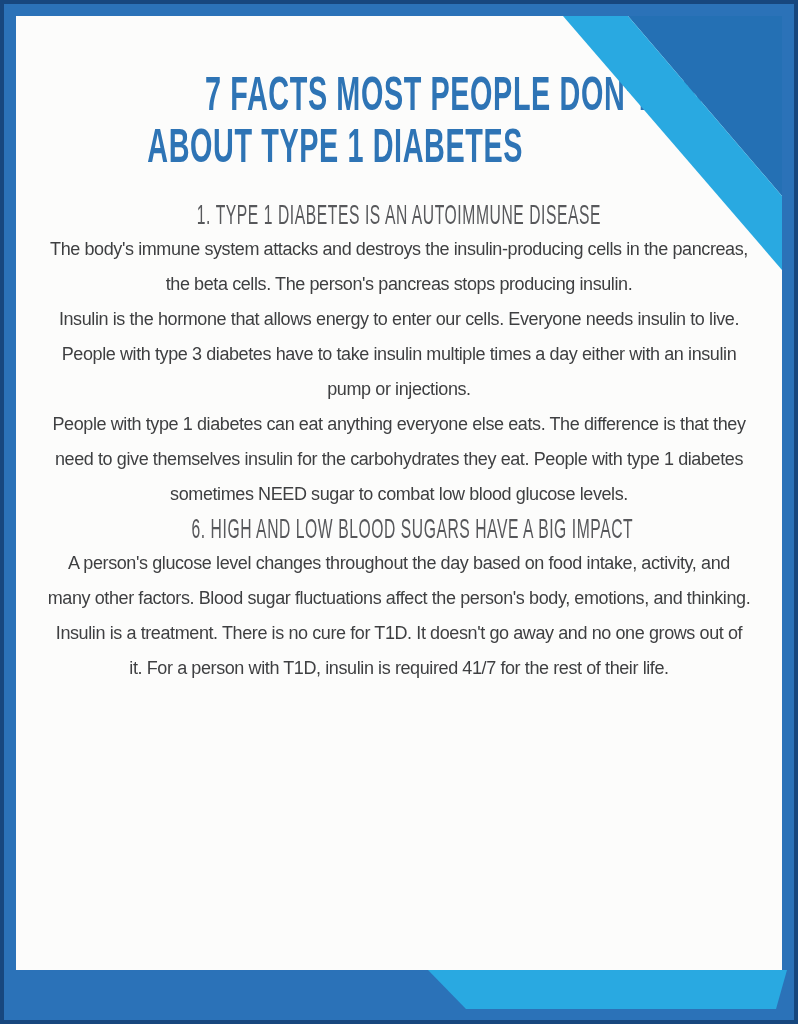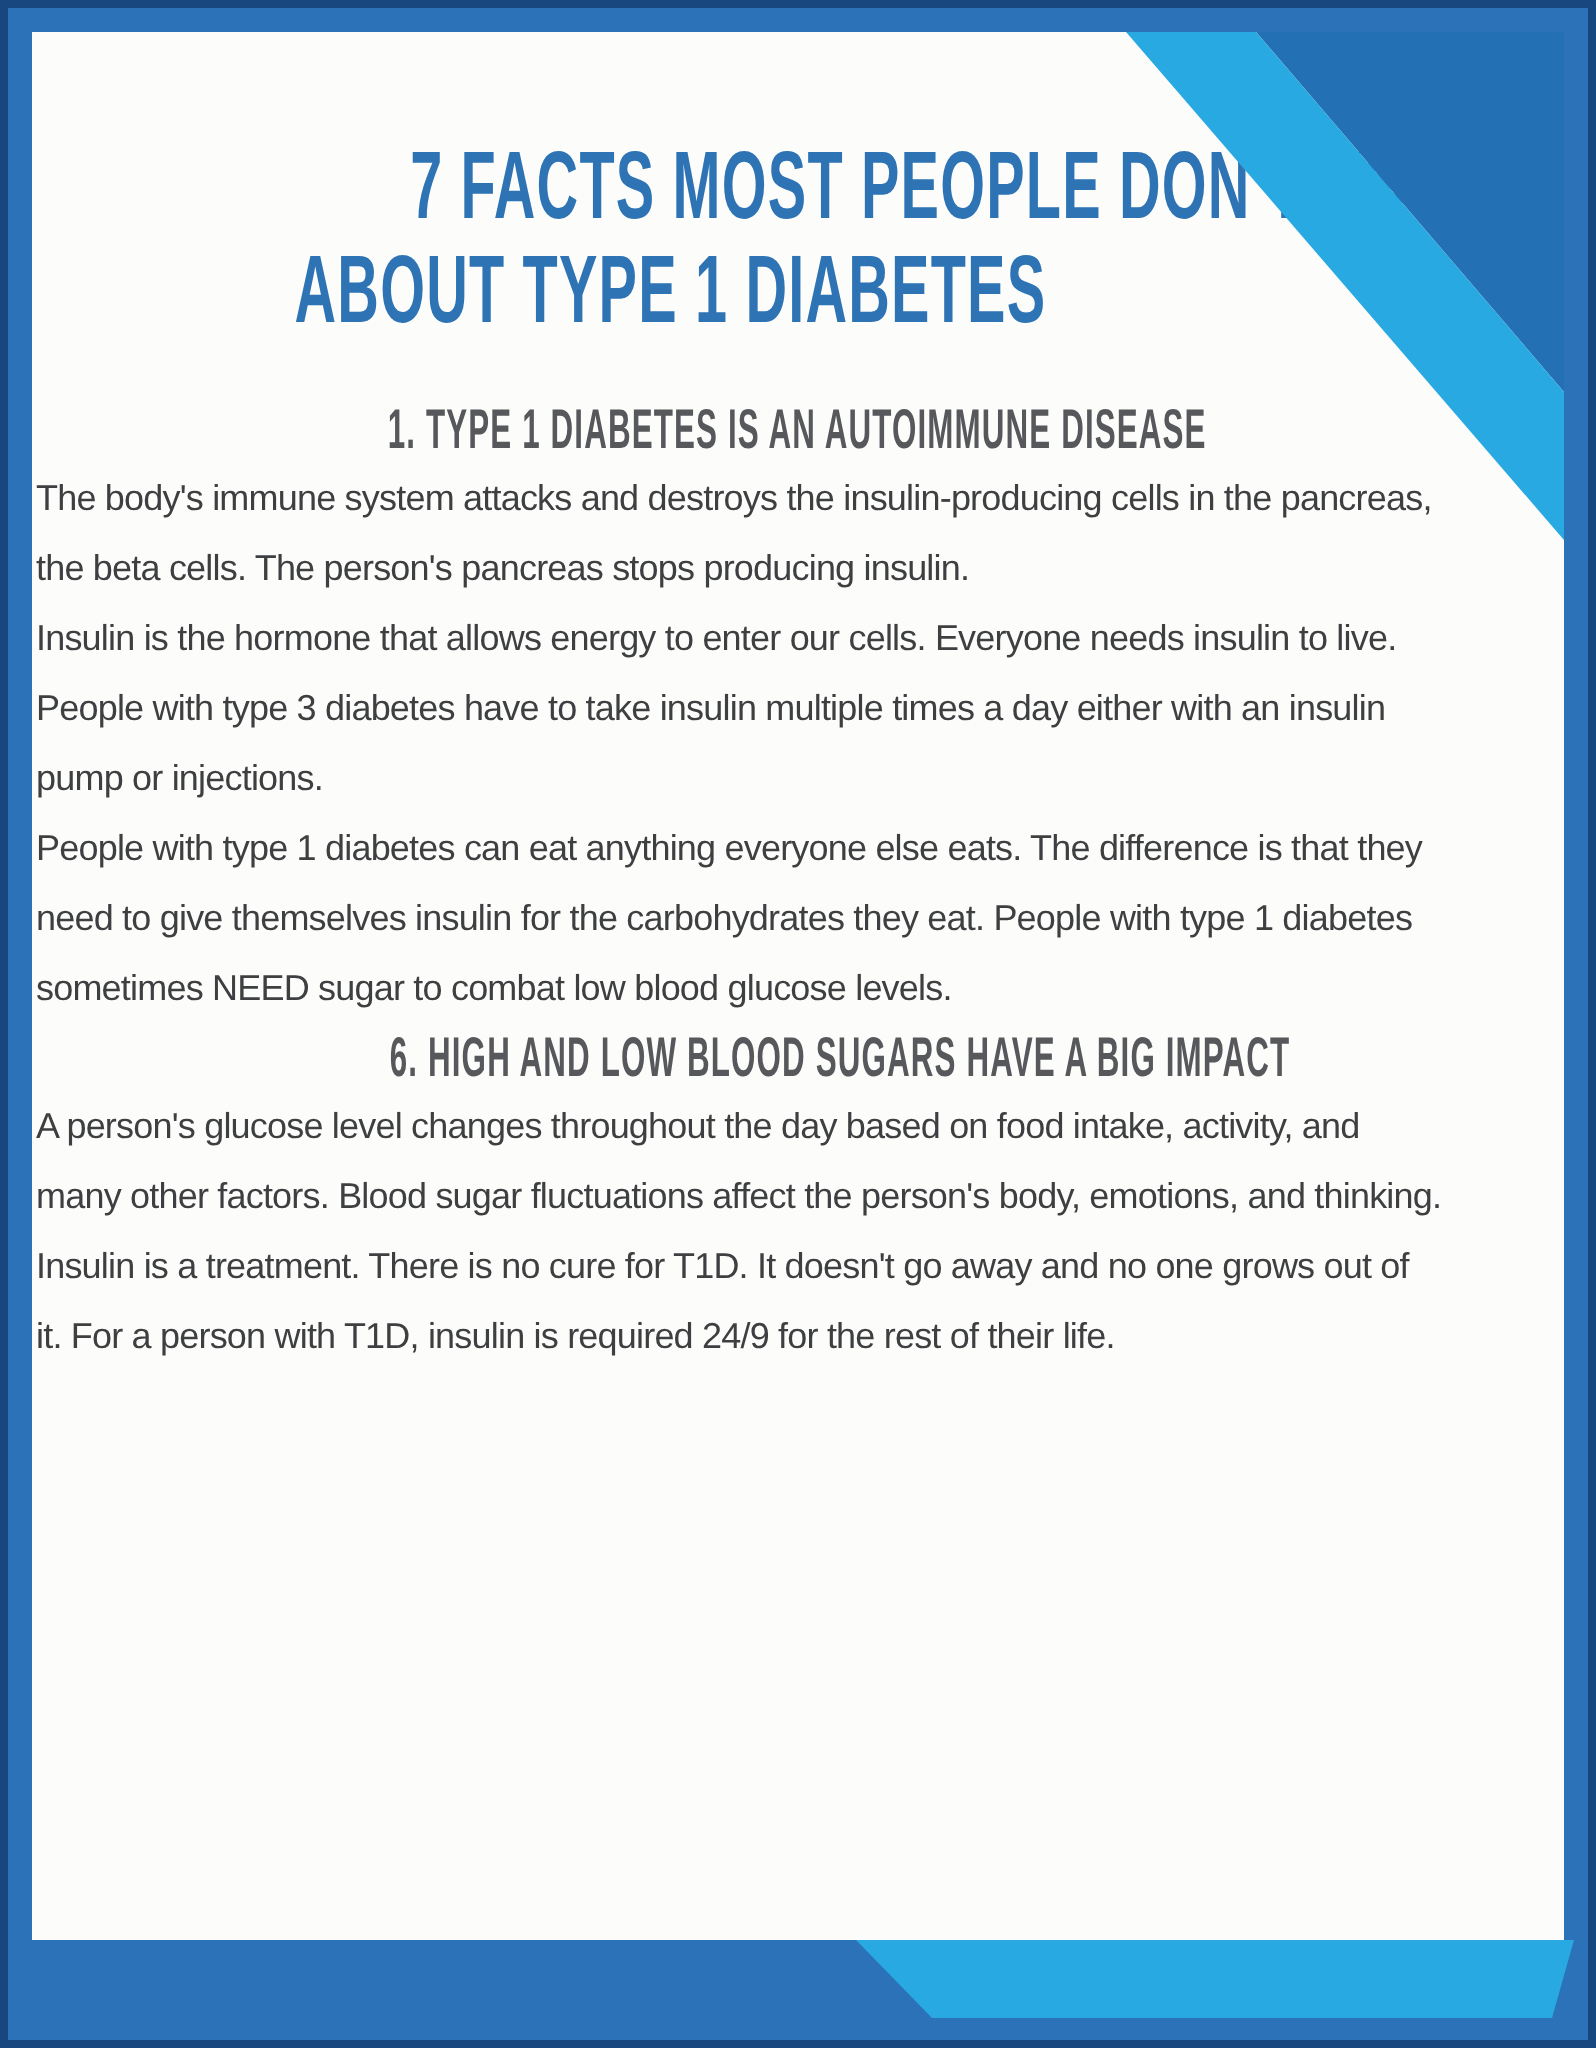--- a/index.html
+++ b/index.html
@@ -49,32 +49,32 @@
     letter-spacing: 1px;
     transform: scaleX(0.60);
     transform-origin: 50% 50%;
   }
   .facts {
     margin-top: 26px;
     padding: 0 2px;
     text-align: center;
   }
   .fact-heading {
-    font-size: 28px; font-weight: 700;
+    font-size: 28px; font-weight: 400;
     line-height: 34px;
     color: var(--heading-gray, #57585B);
     text-align: center;
   }
   .fact-heading .condensed { transform: scaleX(0.56); }
   .fact-body {
     font-size: 18px;
     line-height: 35px;
     letter-spacing: -0.4px;
     color: var(--body-gray, #3E3F41);
-    text-align: left;
+    text-align: center;
     white-space: pre-line;
     margin: 0 auto;
     max-width: 772px;
   }
 </style>
 </head>
 <body>
 
 <div class="page">
   <div class="frame"></div>
@@ -101,21 +101,21 @@
 need to give themselves insulin for the carbohydrates they eat. People with type 1 diabetes
 sometimes NEED sugar to combat low blood glucose levels.</div>
         </div>
         <div class="fact">
           <div class="fact-heading"><span class="condensed">6. HIGH AND LOW BLOOD SUGARS HAVE A BIG IMPACT</span></div>
           <div class="fact-body">A person's glucose level changes throughout the day based on food intake, activity, and
 many other factors. Blood sugar fluctuations affect the person's body, emotions, and thinking.</div>
         </div>
         <div class="fact">
           <div class="fact-body">Insulin is a treatment. There is no cure for T1D. It doesn't go away and no one grows out of
-it. For a person with T1D, insulin is required 24/9 for the rest of their life.</div>
+it. For a person with T1D, insulin is required 41/7 for the rest of their life.</div>
         </div>
       </div>
     </div>
   </div>
 
   <svg class="ribbons" viewBox="0 0 798 1024" xmlns="http://www.w3.org/2000/svg">
     <polygon points="628,16 782,16 782,196" fill="#2470B4"></polygon>
     <polygon points="563,16 628,16 782,196 782,270" fill="#29A9E1"></polygon>
     <polygon points="428,970 787,970 776,1009 466,1009" fill="#29A9E1"></polygon>
   </svg>

